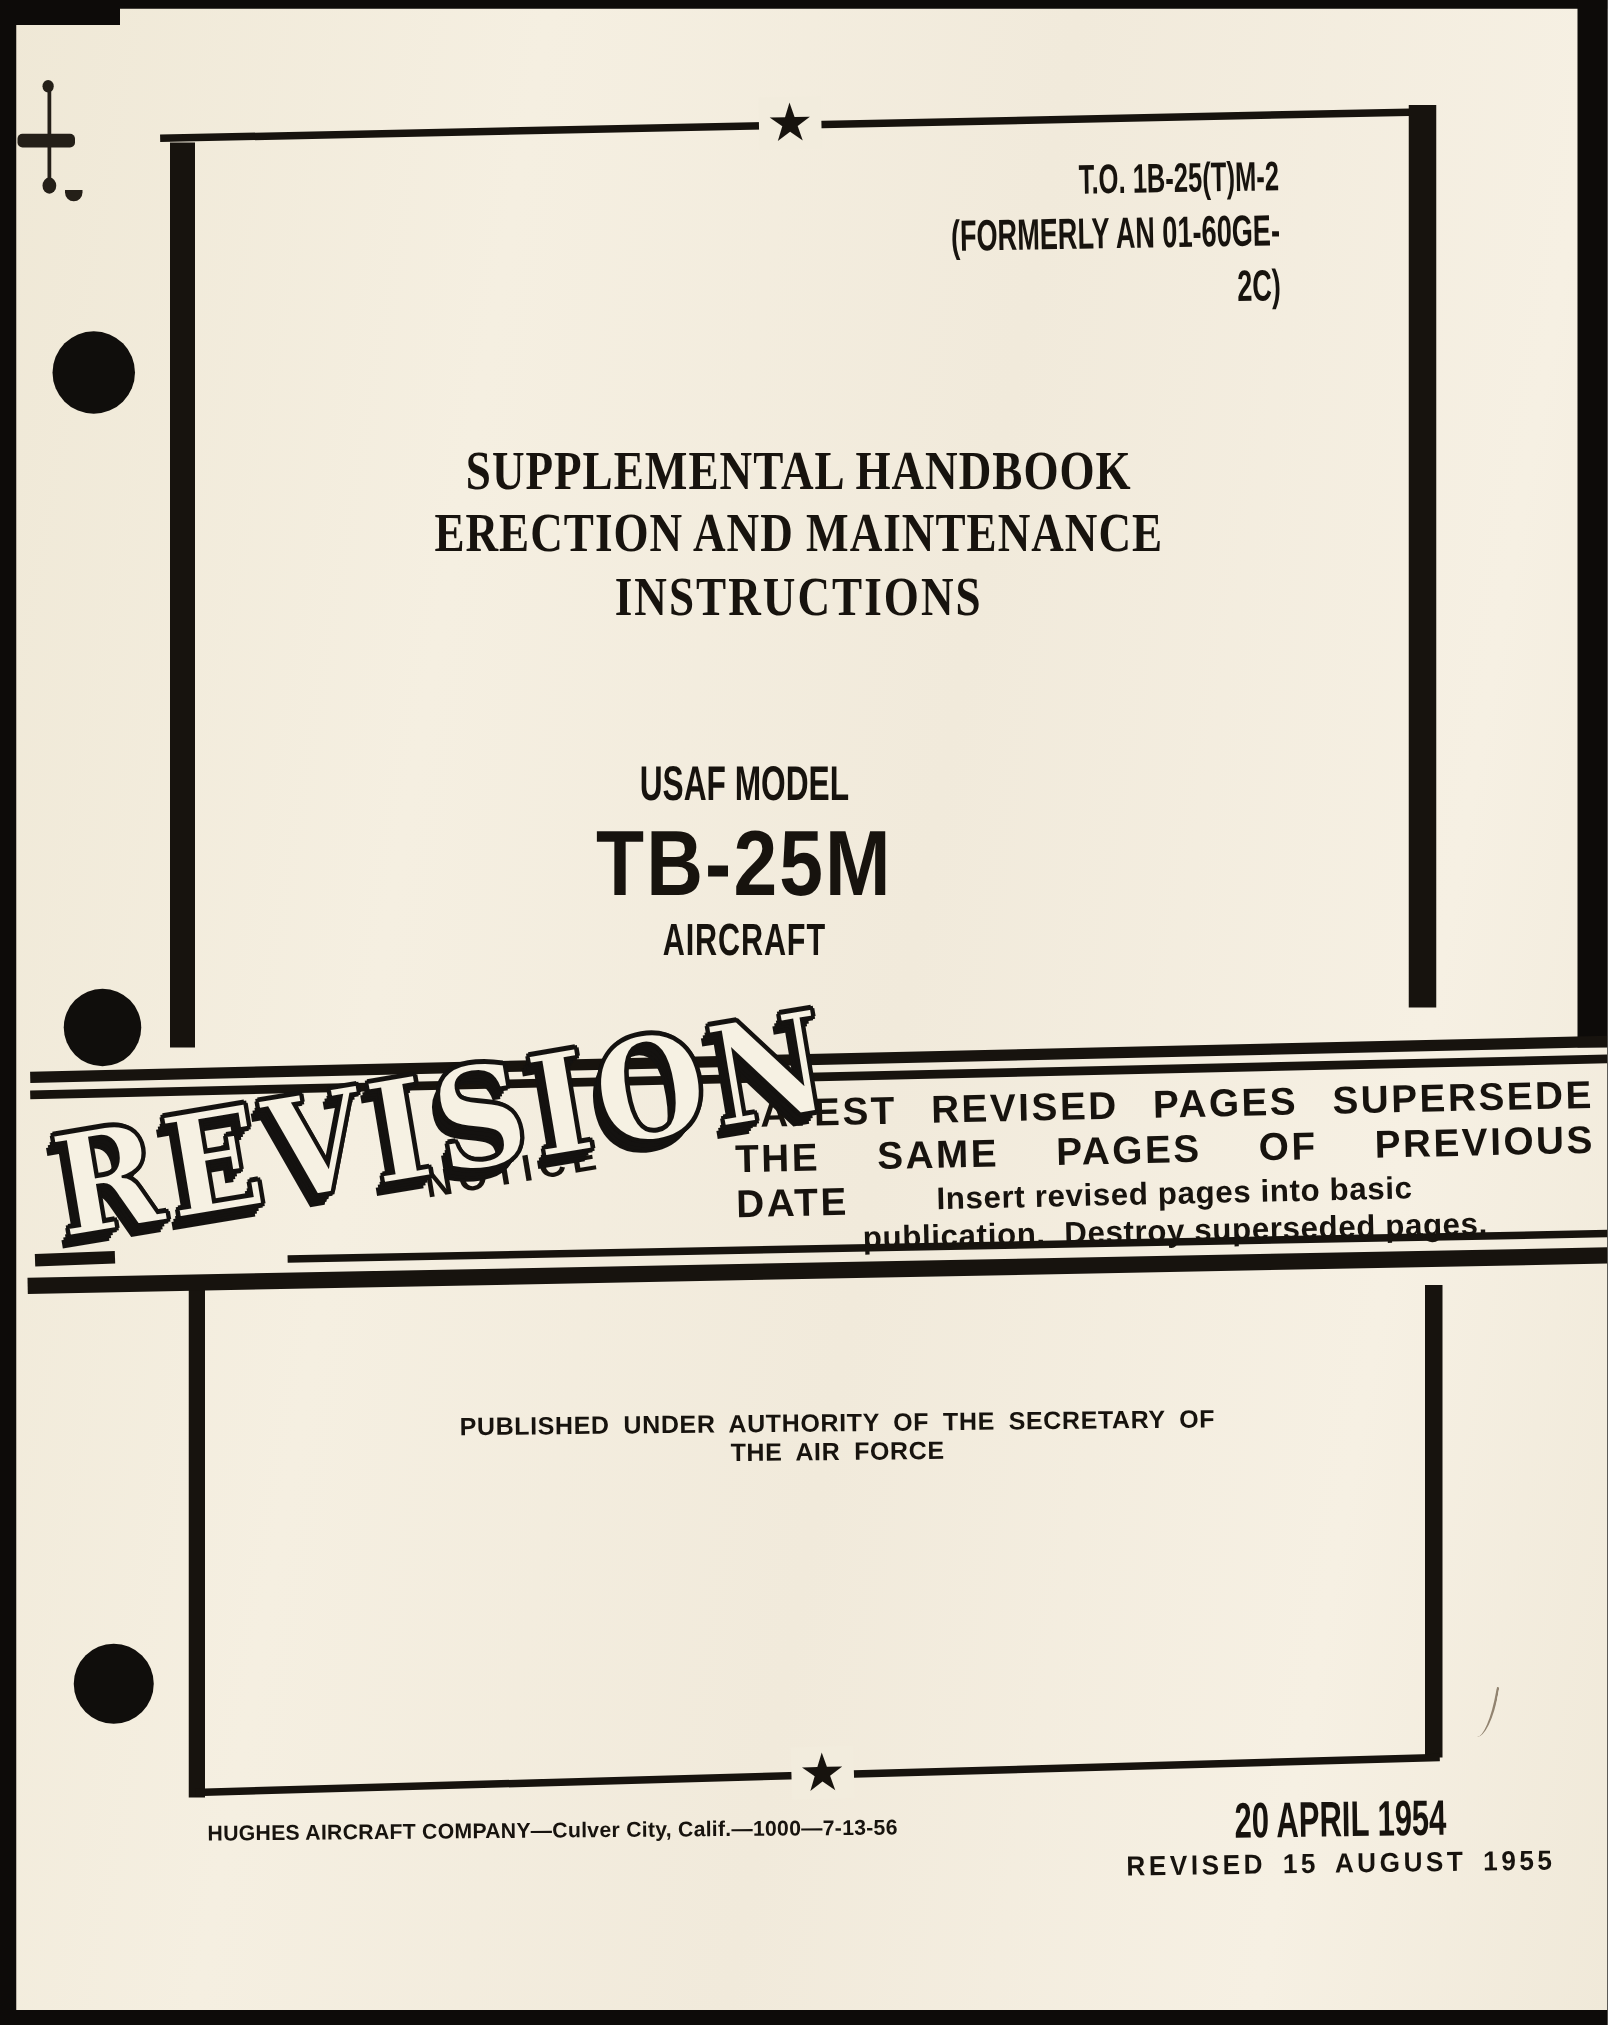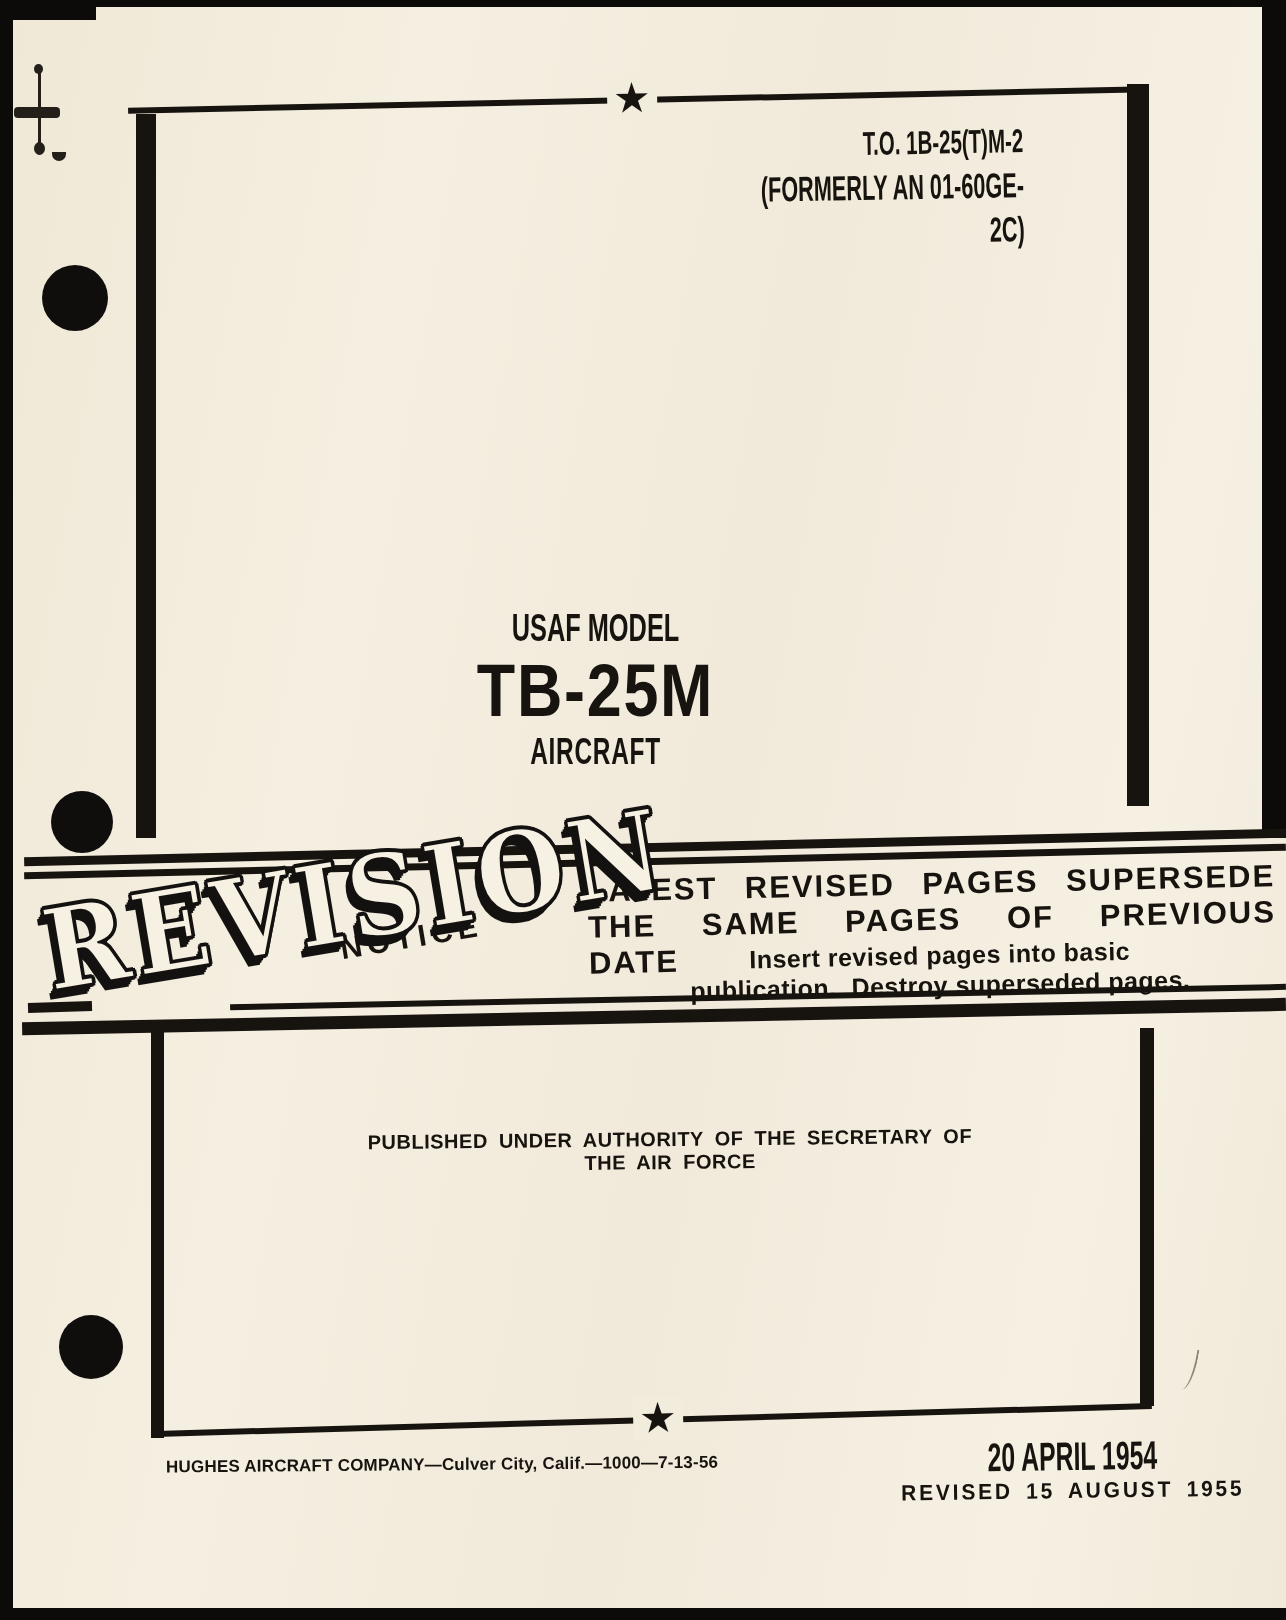--- a/index.html
+++ b/index.html
@@ -79,20 +79,25 @@
     </span>
   </div>
   <div class="abs ink" style="left:136px;top:114px;width:20px;height:724px;"></div>
   <div class="abs ink" style="left:1127px;top:84px;width:22px;height:722px;"></div>
 
   <div class="abs right" style="left:580px;top:124px;width:444px;transform:rotate(-1deg);">
     <div class="condR sansB" style="font-size:33px;line-height:1.3;transform:scaleX(0.62);">T.O. 1B-25(T)M-2</div>
     <div class="condR sansB" style="font-size:35px;line-height:1.25;transform:scaleX(0.62);">(FORMERLY AN 01-60GE-2C)</div>
   </div>
 
+  <div class="abs center" style="left:0;top:352px;width:1278px;">
+    <div class="condC serifTitle" style="font-size:44px;line-height:50px;letter-spacing:1px;transform:scaleX(0.82);">SUPPLEMENTAL HANDBOOK</div>
+    <div class="condC serifTitle" style="font-size:44px;line-height:50px;letter-spacing:1px;transform:scaleX(0.82);">ERECTION AND MAINTENANCE</div>
+    <div class="condC serifTitle" style="font-size:44px;line-height:51px;letter-spacing:2px;transform:scaleX(0.82);">INSTRUCTIONS</div>
+  </div>
 
   <div class="abs center" style="left:0;top:606px;width:1191px;">
     <div class="condC sansB" style="font-size:39px;line-height:44px;transform:scaleX(0.65);">USAF MODEL</div>
     <div class="condC sansB" style="font-size:74px;line-height:82px;letter-spacing:2px;transform:scaleX(0.85);">TB-25M</div>
     <div class="condC sansB" style="font-size:36px;line-height:40px;letter-spacing:1px;transform:scaleX(0.68);">AIRCRAFT</div>
   </div>
 
   <div class="abs ink" style="left:24px;top:843px;width:1262px;height:9px;transform:rotate(-1.3deg);z-index:2;"></div>
   <div class="abs ink" style="left:24px;top:858px;width:1262px;height:7px;transform:rotate(-1.3deg);z-index:2;"></div>
 

